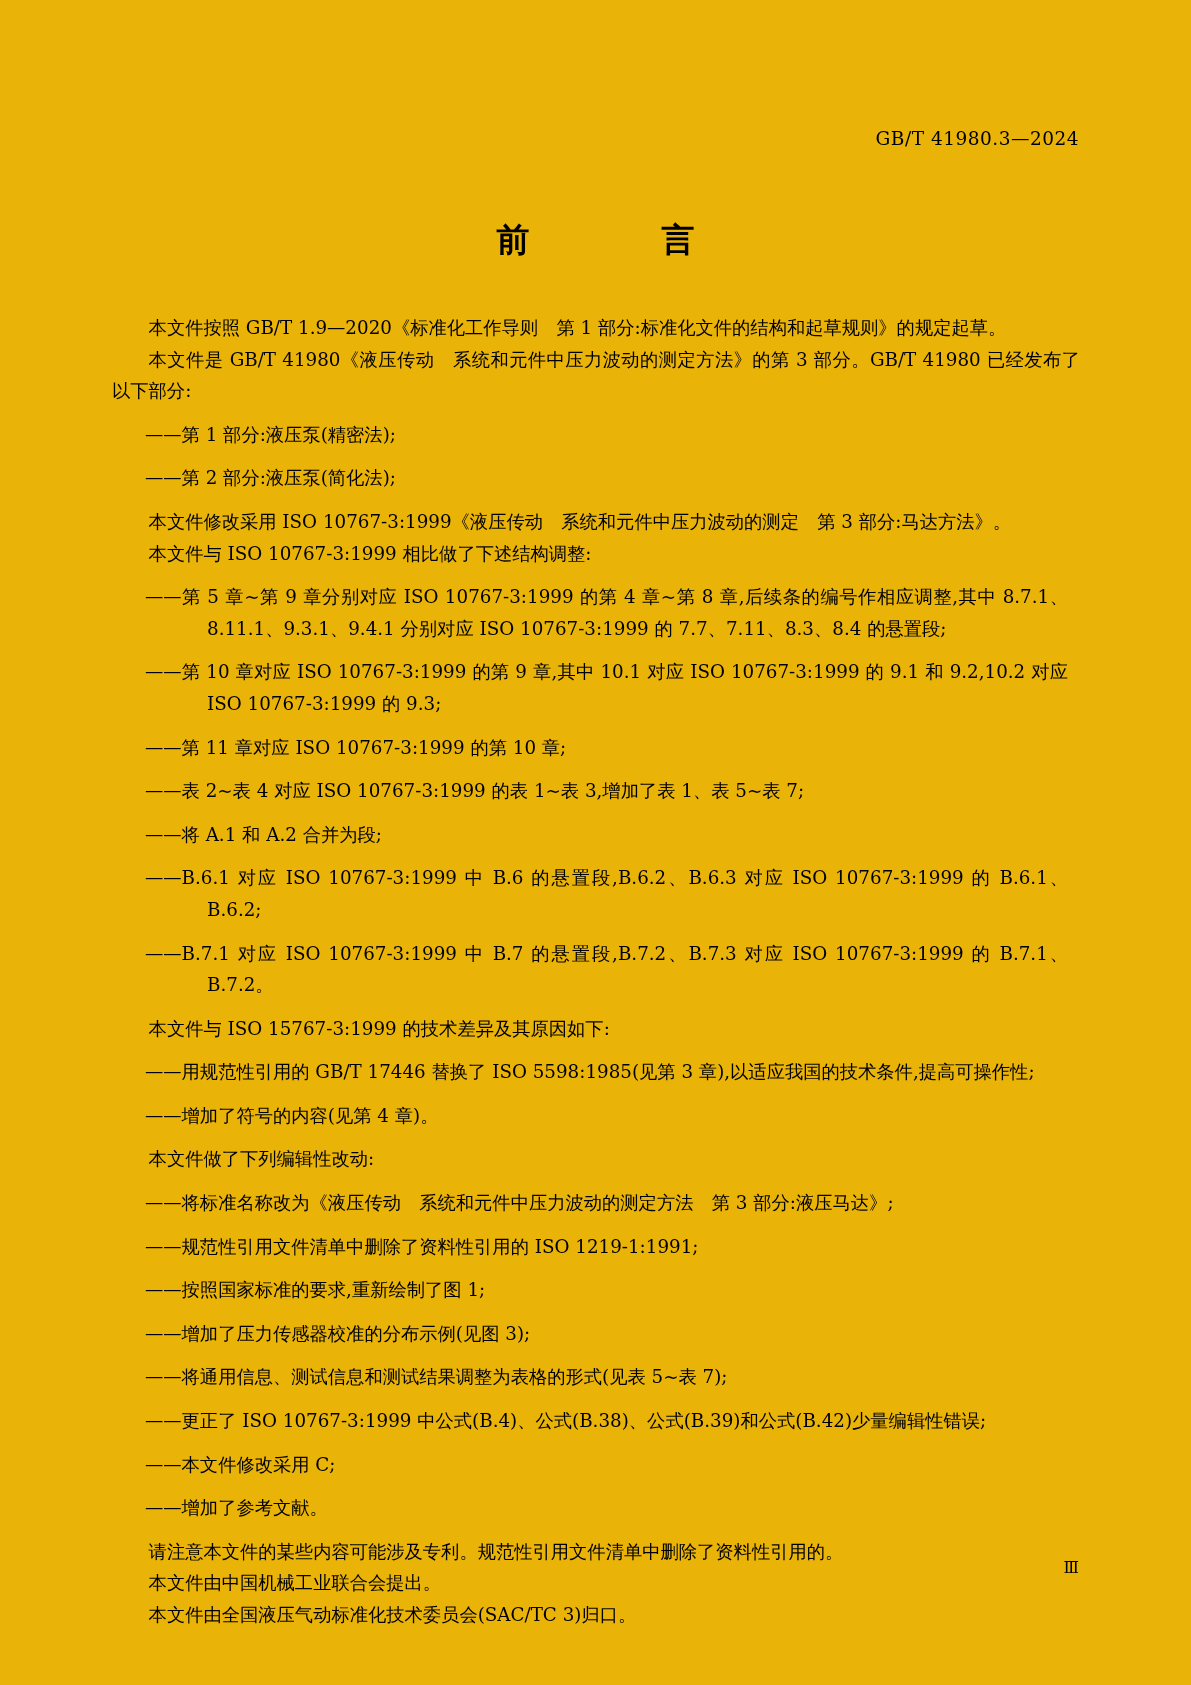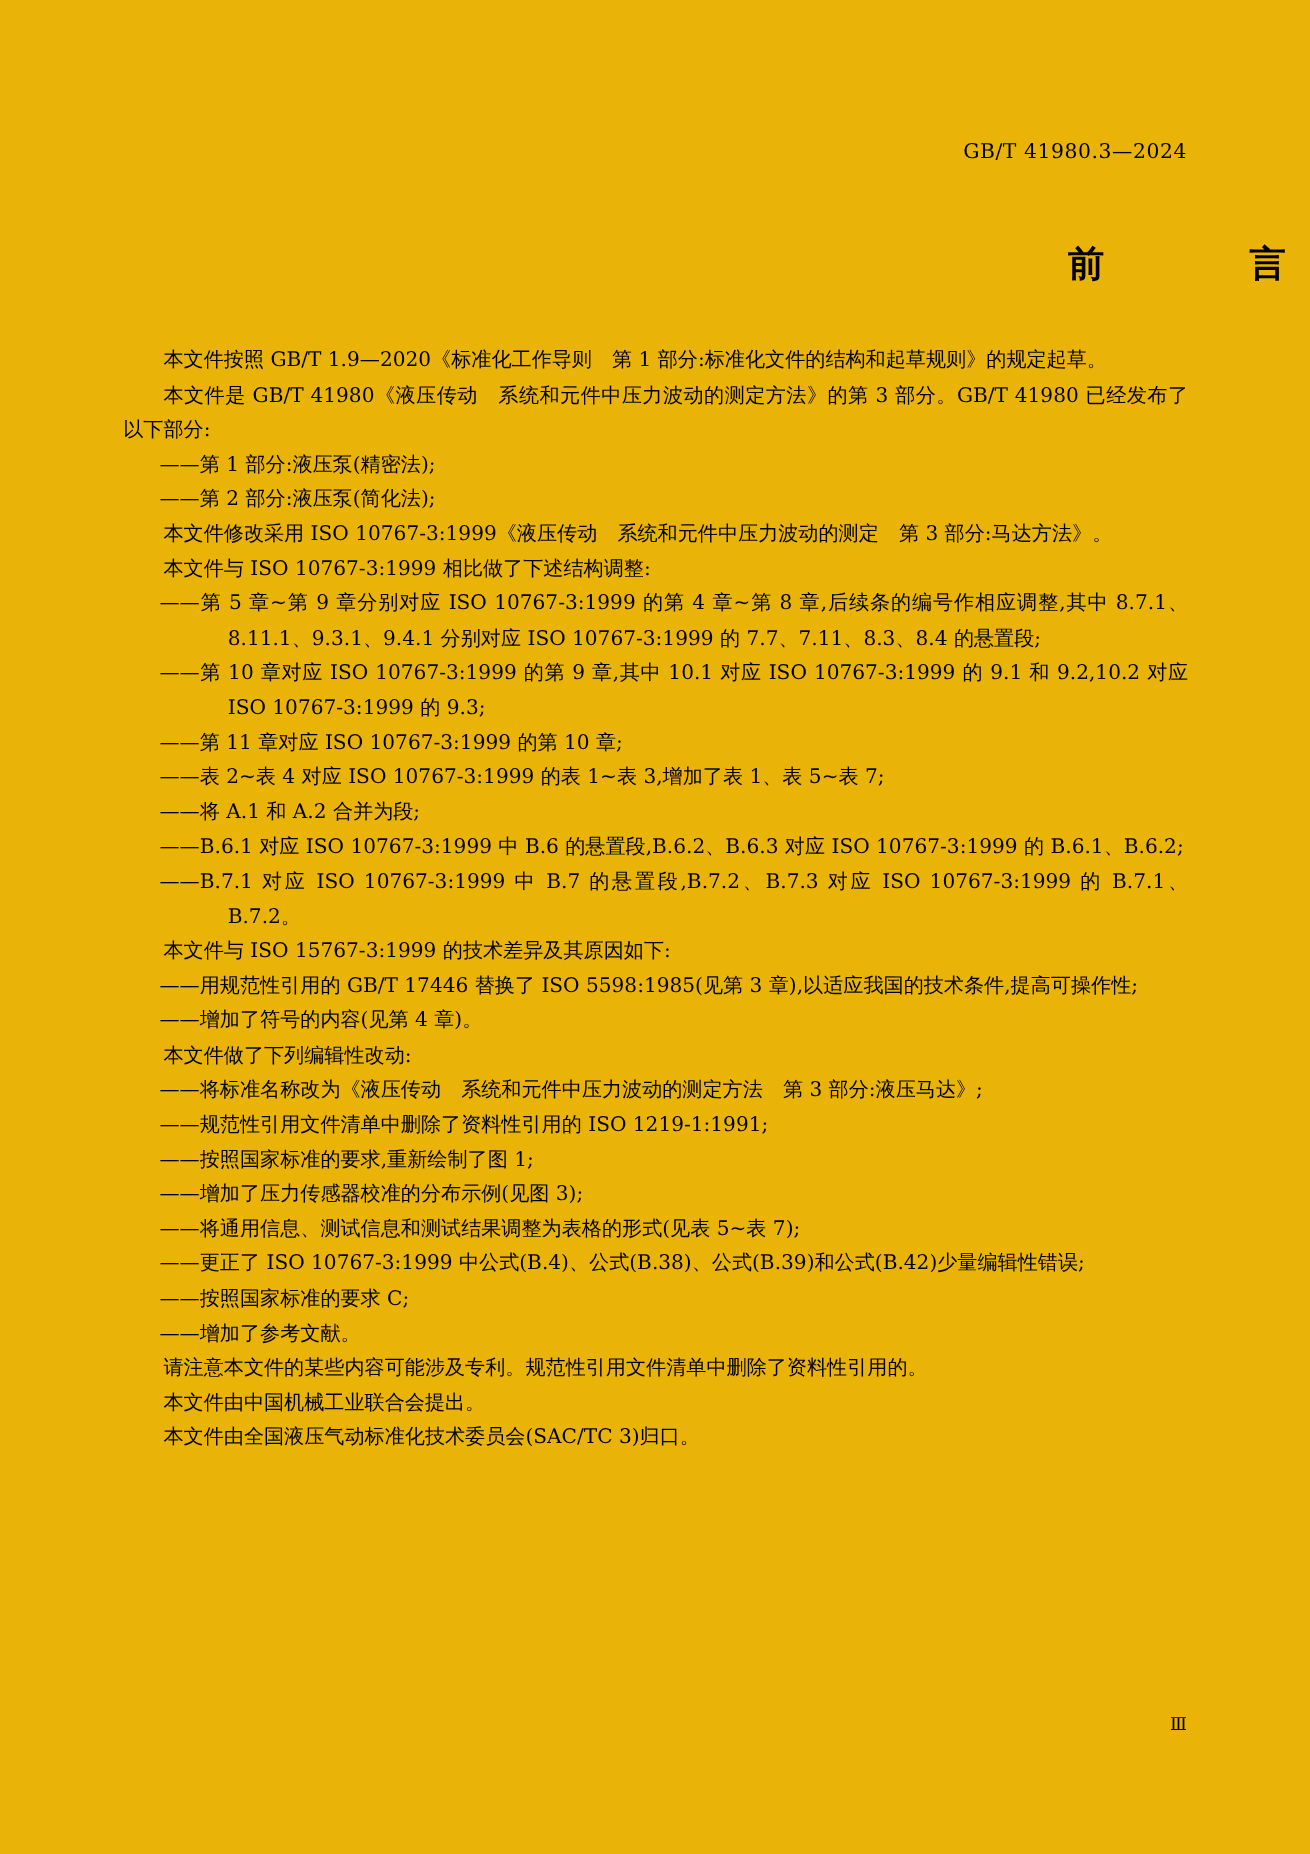--- a/index.html
+++ b/index.html
@@ -27,21 +27,21 @@
     font-size: 18.5px;
     letter-spacing: 0.5px;
     font-family: "DejaVu Serif", "Liberation Serif", serif;
     white-space: nowrap;
   }
   .title {
     position: absolute;
     top: 218px;
     left: 0;
     width: 1191px;
-    text-align: right;
+    text-align: center;
     font-size: 33px;
     font-weight: bold;
     letter-spacing: 22px;
     text-indent: 22px;
     font-family: "DejaVu Serif", "Liberation Serif", serif;
   }
   .content {
     position: absolute;
     top: 312px;
     left: 112px;
@@ -49,21 +49,21 @@
     font-size: 18.3px;
     line-height: 31.6px;
     text-align: justify;
     text-justify: inter-ideograph;
   }
   .p {
     margin: 0;
     text-indent: 2em;
   }
   .li {
-    margin: 0;
+    margin: 12px;
     padding-left: 62px;
     text-indent: -62px;
     margin-left: 33px;
   }
   .bold {
     font-weight: normal;
   }
   .footer {
     position: absolute;
     bottom: 108px;
@@ -98,21 +98,21 @@
       <div class="p">本文件与 ISO 15767-3:1999 的技术差异及其原因如下:</div>
       <div class="li">——用规范性引用的 GB/T 17446 替换了 ISO 5598:1985(见第 3 章),以适应我国的技术条件,提高可操作性;</div>
       <div class="li">——增加了符号的内容(见第 4 章)。</div>
       <div class="p">本文件做了下列编辑性改动:</div>
       <div class="li bold">——将标准名称改为《液压传动　系统和元件中压力波动的测定方法　第 3 部分:液压马达》;</div>
       <div class="li">——规范性引用文件清单中删除了资料性引用的 ISO 1219-1:1991;</div>
       <div class="li">——按照国家标准的要求,重新绘制了图 1;</div>
       <div class="li">——增加了压力传感器校准的分布示例(见图 3);</div>
       <div class="li">——将通用信息、测试信息和测试结果调整为表格的形式(见表 5~表 7);</div>
       <div class="li">——更正了 ISO 10767-3:1999 中公式(B.4)、公式(B.38)、公式(B.39)和公式(B.42)少量编辑性错误;</div>
-      <div class="li">——按照国家标准的要求 C;</div>
+      <div class="li">——本文件修改采用 C;</div>
       <div class="li">——增加了参考文献。</div>
       <div class="p">请注意本文件的某些内容可能涉及专利。规范性引用文件清单中删除了资料性引用的。</div>
       <div class="p">本文件由中国机械工业联合会提出。</div>
       <div class="p">本文件由全国液压气动标准化技术委员会(SAC/TC 3)归口。</div>
     </div>
 
   <div class="footer">Ⅲ</div>
 
 </div>
 

